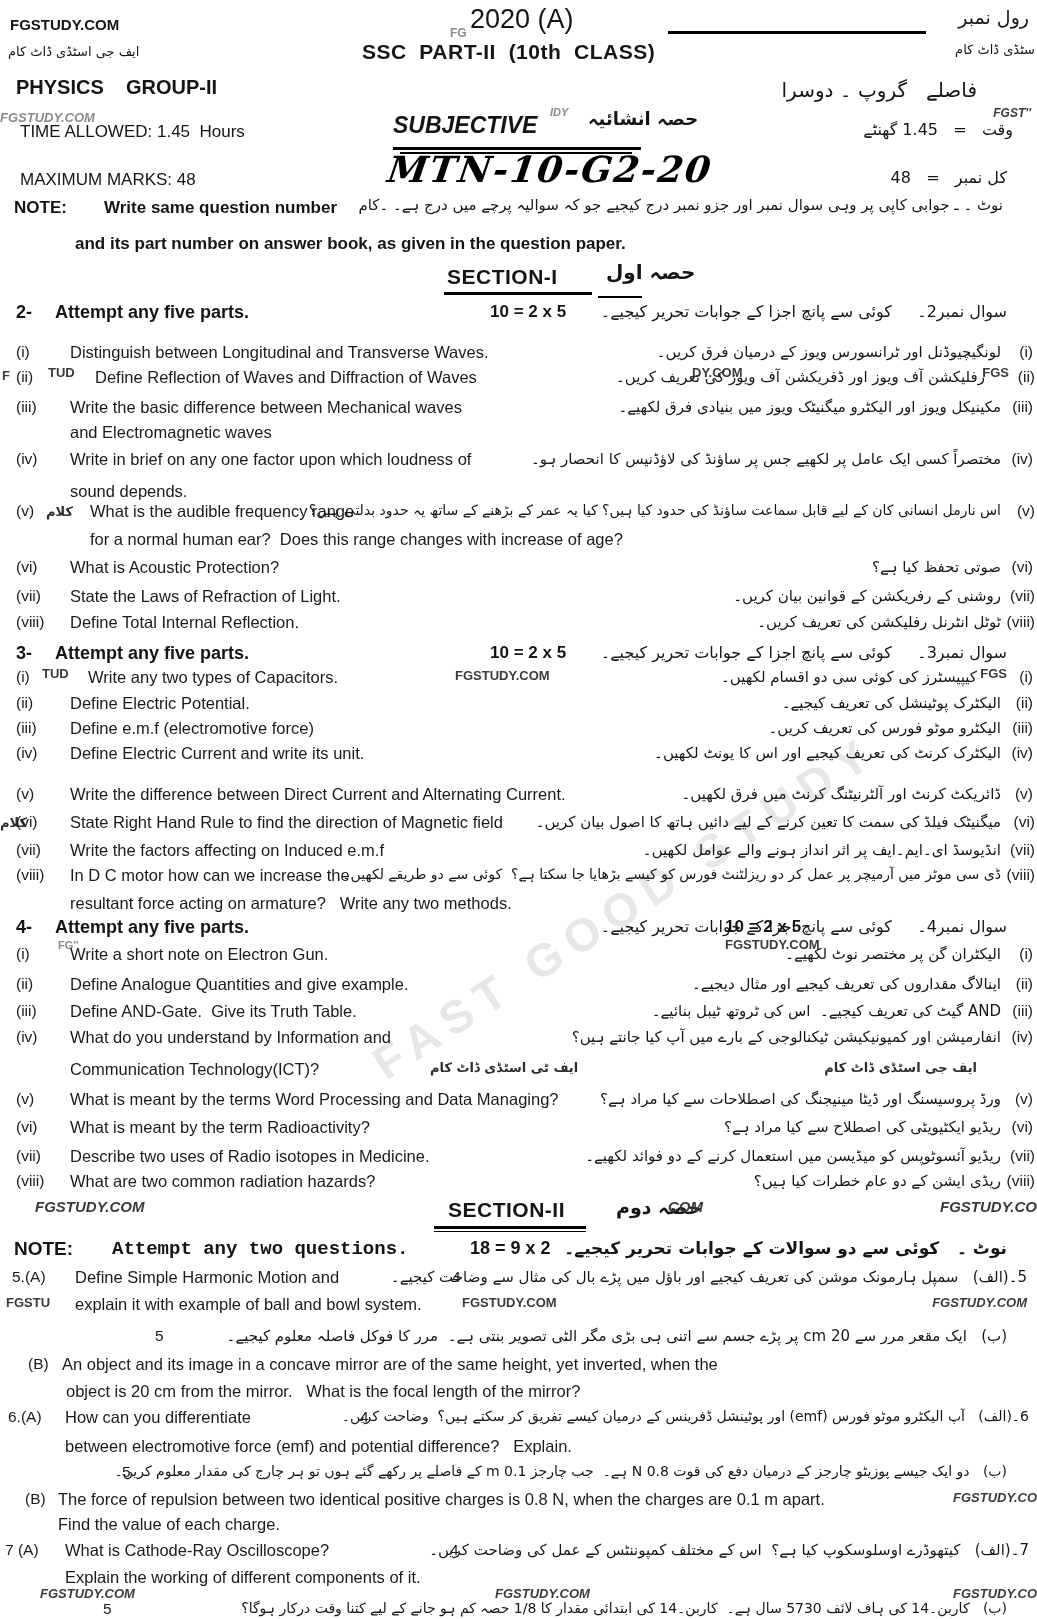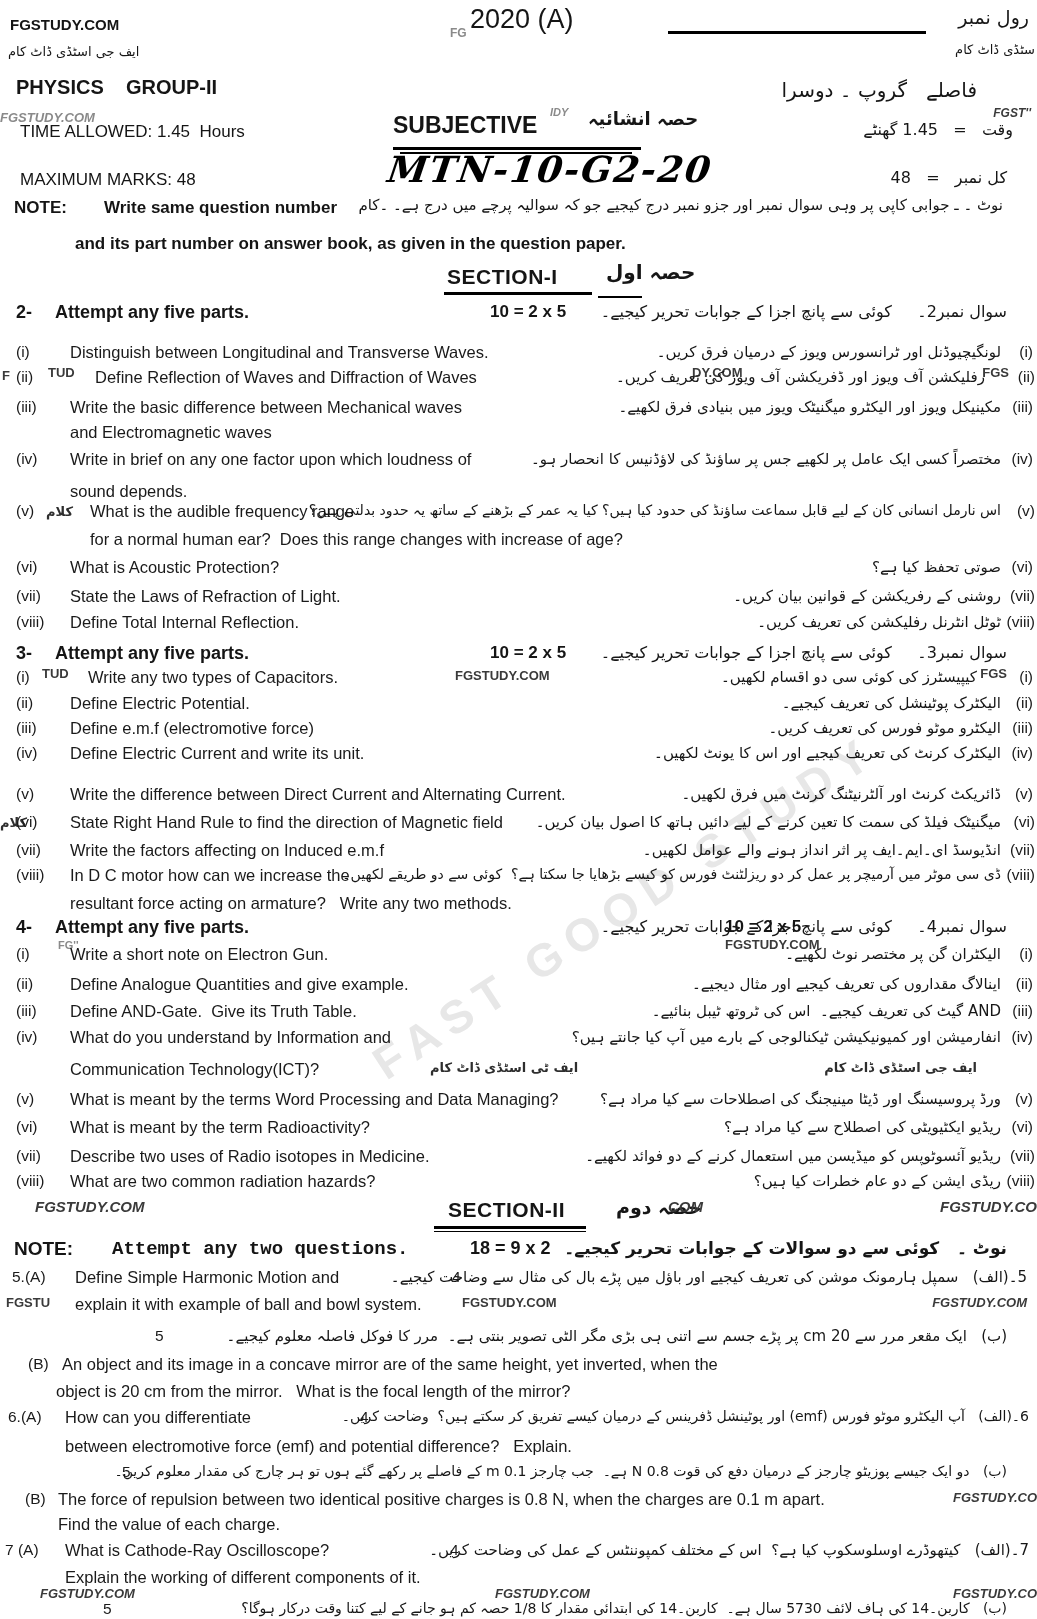--- a/index.html
+++ b/index.html
@@ -30,31 +30,32 @@
 
 <div class="page">
 
   <div class="diag" style="left:330px;top:880px;">FAST GOOD STUDY</div>
 
   <span class="a b" style="left:10px;top:16px;font-size:15px;">FGSTUDY.COM</span>
   <span class="a ur" style="left:8px;top:44px;font-size:13px;">ایف جی اسٹڈی ڈاٹ کام</span>
 
   <span class="a wmg" style="left:450px;top:26px;font-size:12px;font-weight:700;">FG</span>
   <span class="a" style="left:470px;top:4px;font-size:27px;">2020 (A)</span>
+  <span class="a h1" style="left:362px;top:40px;">SSC  PART-II  (10th  CLASS)</span>
 
   <div class="line" style="left:668px;top:31px;width:258px;height:3px;"></div>
   <span class="a ur" style="right:8px;top:6px;font-size:19px;">رول نمبر</span>
   <span class="a ur" style="right:2px;top:42px;font-size:13px;">سٹڈی ڈاٹ کام</span>
 
   <span class="a b" style="left:16px;top:76px;font-size:20px;">PHYSICS    GROUP-II</span>
   <span class="a ur" style="right:60px;top:78px;font-size:20px;">فاصلے   گروپ ۔ دوسرا</span>
 
   <span class="a wm wmi wmg" style="left:0;top:110px;">FGSTUDY.COM</span>
   <span class="a" style="left:20px;top:122px;font-size:17px;">TIME ALLOWED: 1.45  Hours</span>
-  <span class="a b" style="left:393px;top:112px;font-size:23px;">SUBJECTIVE</span>
+  <span class="a b" style="left:393px;top:112px;font-size:23px;font-style:italic;">SUBJECTIVE</span>
   <span class="a wmg" style="left:550px;top:106px;font-size:11px;font-weight:700;font-style:italic;">IDY</span>
   <span class="a ur urb" style="left:572px;top:108px;font-size:18px;">حصہ انشائیہ</span>
   <div class="line" style="left:393px;top:147px;width:248px;height:3px;"></div>
   <div class="line" style="left:400px;top:152px;width:232px;height:2px;"></div>
   <span class="a wm wmi" style="right:6px;top:106px;font-size:12px;">FGST''</span>
   <span class="a ur" style="right:24px;top:120px;font-size:16px;">وقت   =   1.45 گھنٹے</span>
 
   <span class="a" style="left:20px;top:170px;font-size:17px;">MAXIMUM MARKS: 48</span>
   <span class="a code" style="left:388px;top:148px;">MTN-10-G2-20</span>
   <span class="a ur" style="right:30px;top:168px;font-size:16px;">کل نمبر   =   48</span>
@@ -296,21 +297,21 @@
   </div>
   <div class="r" style="top:1327px">
     <span class="a lbl" style="left:155px">5</span>
     <span class="a ur" style="right:30px">(ب)   ایک مقعر مرر سے 20 cm پر پڑے جسم سے اتنی ہی بڑی مگر الٹی تصویر بنتی ہے۔  مرر کا فوکل فاصلہ معلوم کیجیے۔</span>
   </div>
   <div class="r" style="top:1355px">
     <span class="a lbl" style="left:28px">(B)</span>
     <span class="a en" style="left:62px">An object and its image in a concave mirror are of the same height, yet inverted, when the</span>
   </div>
   <div class="r" style="top:1382px">
-    <span class="a en" style="left:56px">object is 20 cm from the mirror.   What is the focal length of the mirror?</span>
+    <span class="a en" style="left:66px">object is 20 cm from the mirror.   What is the focal length of the mirror?</span>
   </div>
 
   <div class="r" style="top:1408px">
     <span class="a lbl" style="left:8px">6.(A)</span>
     <span class="a en" style="left:65px">How can you differentiate</span>
     <span class="a lbl" style="left:360px">4</span>
     <span class="a ur" style="right:8px;font-size:14px;text-align:right;">6۔(الف)   آپ الیکٹرو موٹو فورس (emf) اور پوٹینشل ڈفرینس کے درمیان کیسے تفریق کر سکتے ہیں؟  وضاحت کریں۔</span>
   </div>
   <div class="r" style="top:1437px">
     <span class="a en" style="left:65px">between electromotive force (emf) and potential difference?   Explain.</span>

